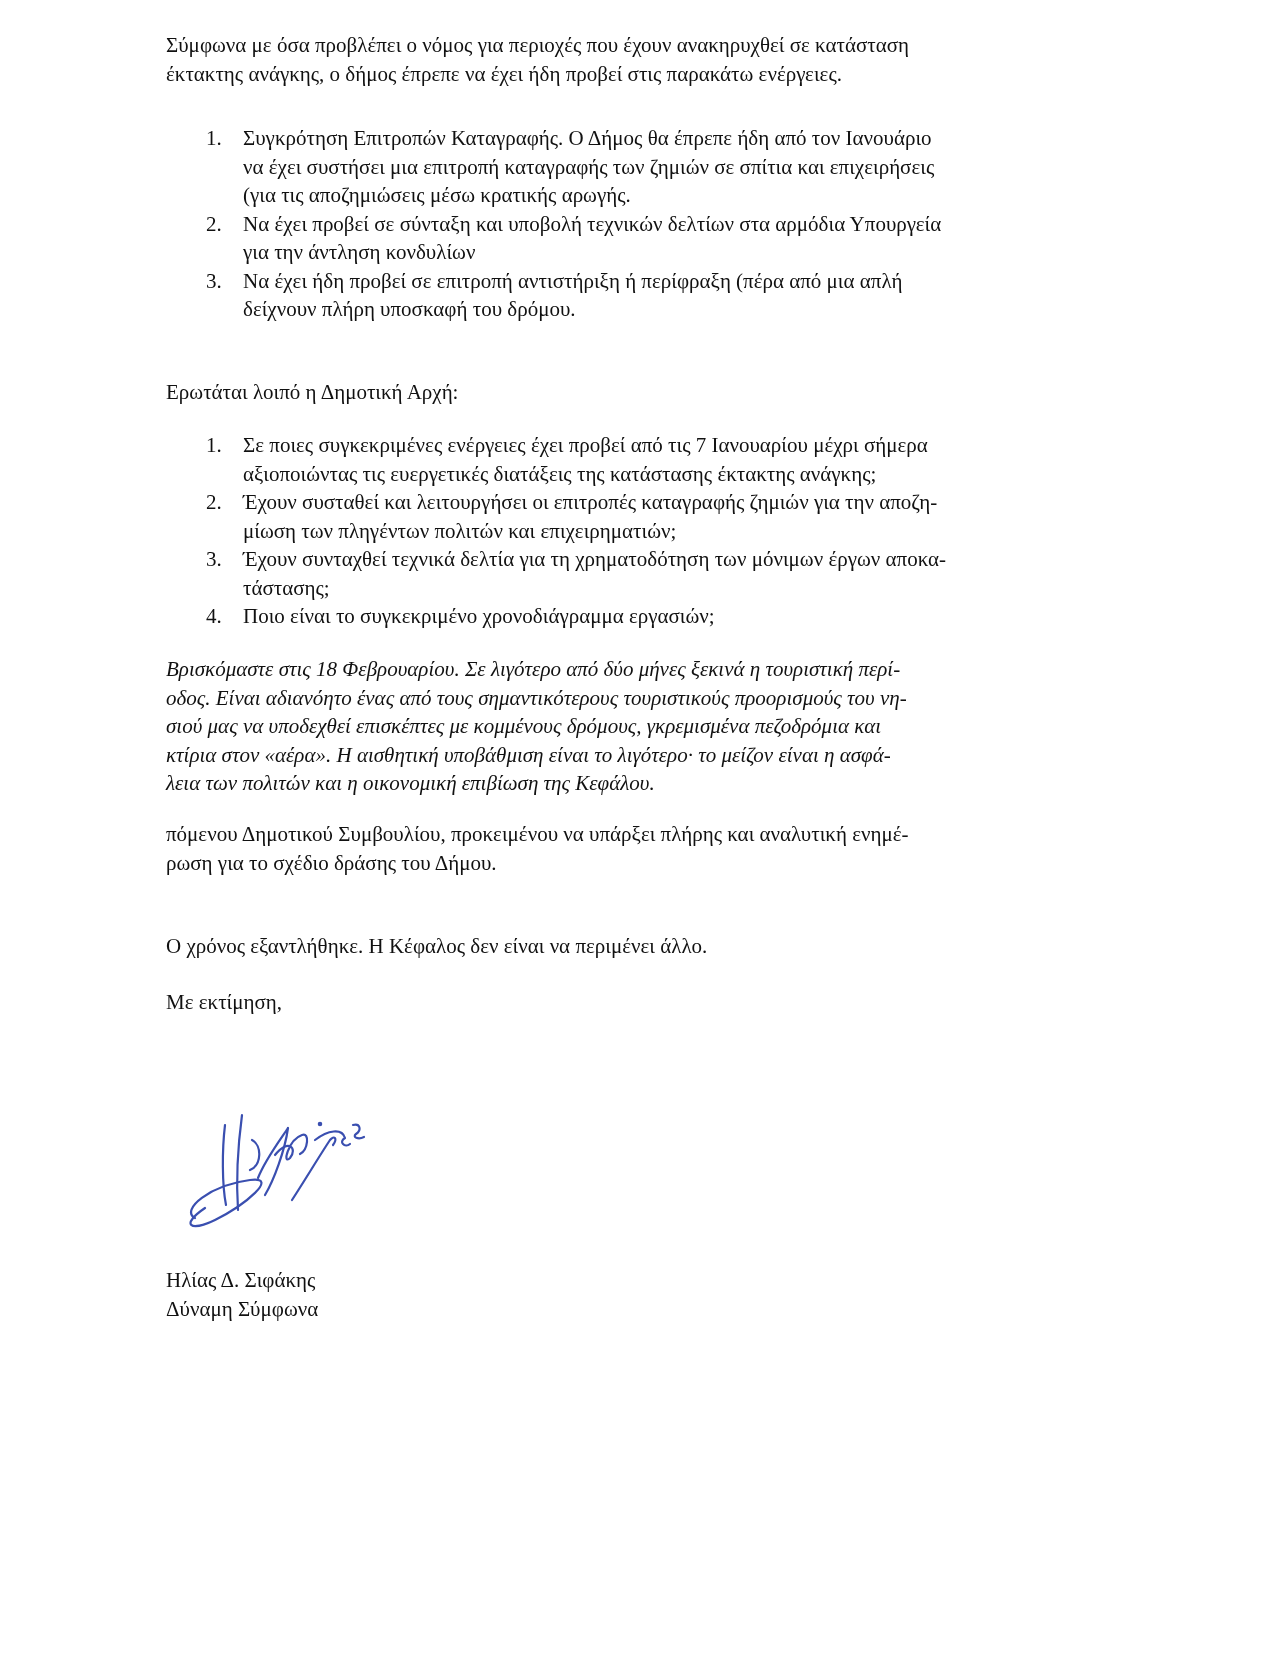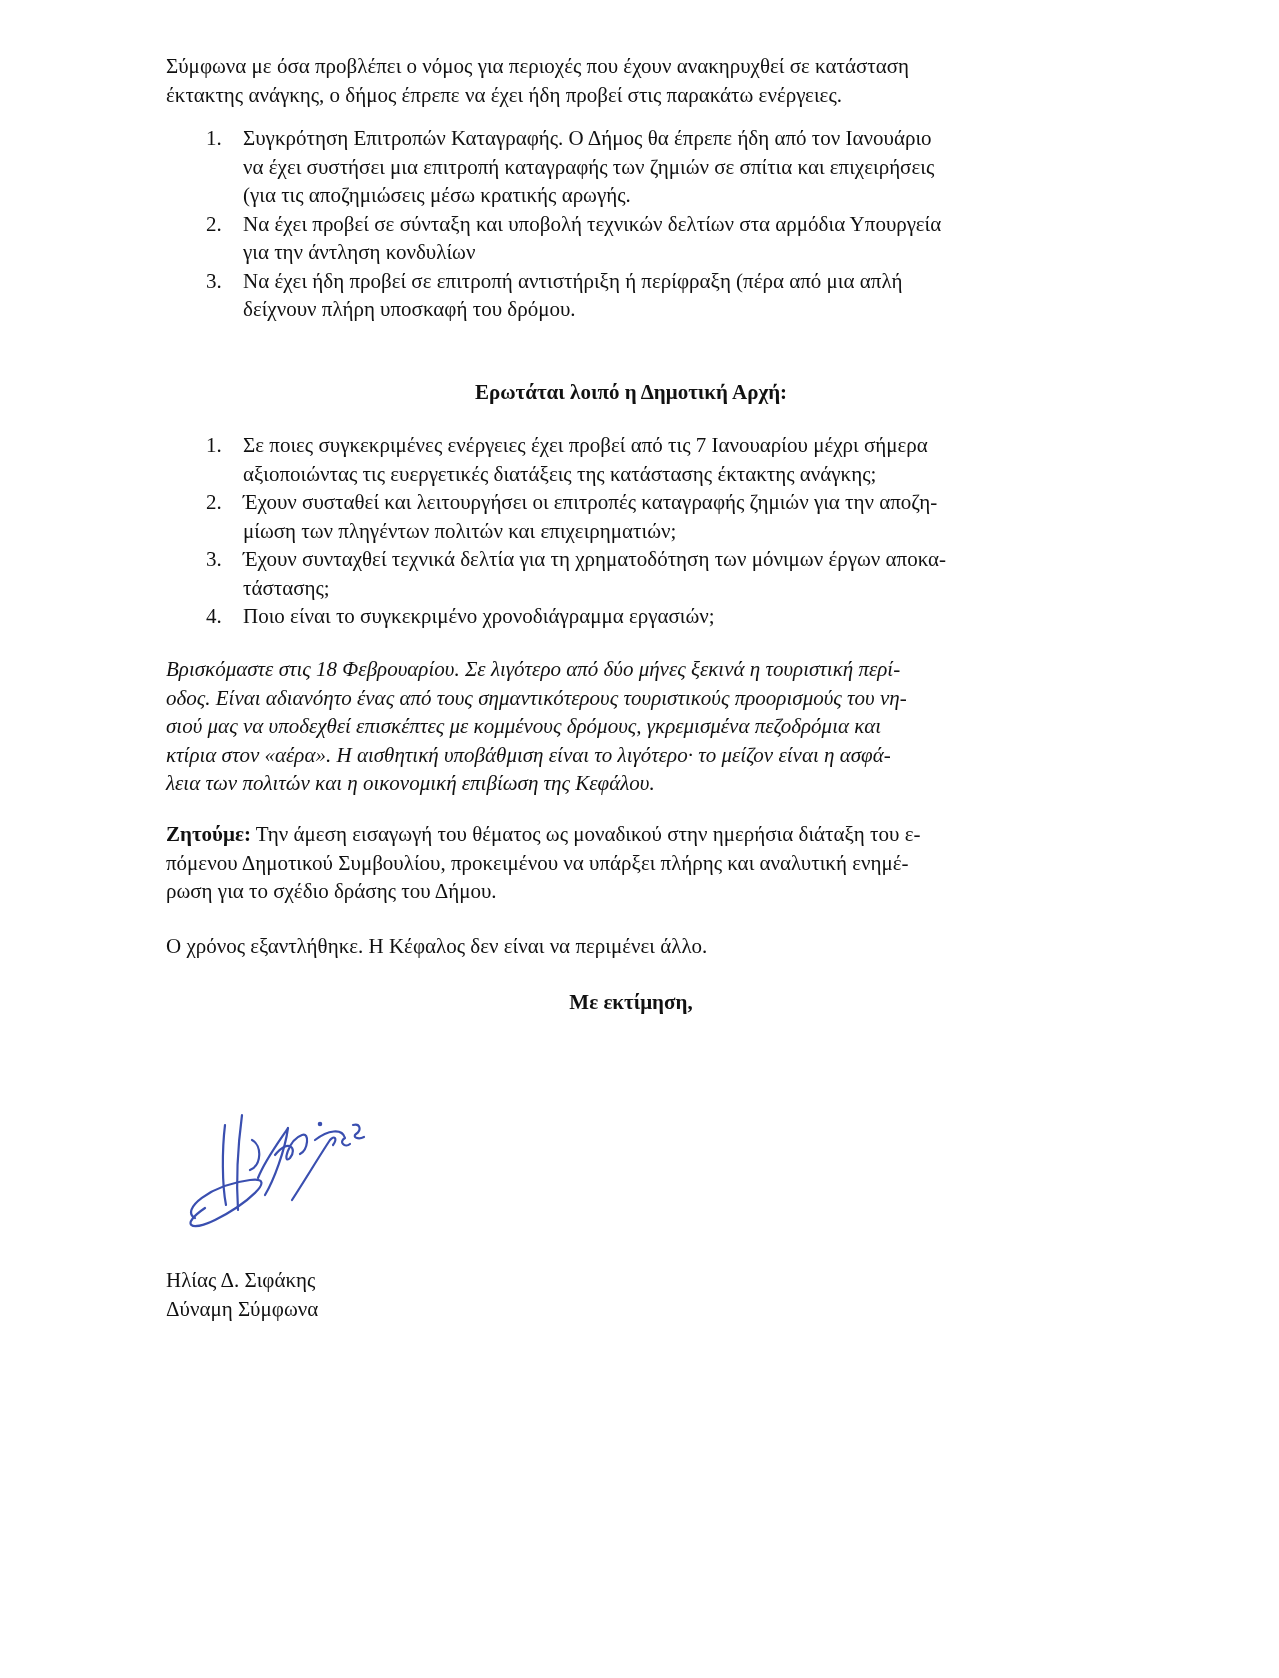--- a/index.html
+++ b/index.html
@@ -45,37 +45,36 @@
   .list-item {
     position: relative;
     padding-left: 77px;
   }
   .list-num {
     position: absolute;
     left: 40px;
     top: 0;
   }
   .bold {
-    font-weight: bold;
-    text-align: center;
+    font-weight: normal;
   }
   .signature {
     position: absolute;
     left: 170px;
     top: 1110px;
     width: 200px;
     height: 130px;
   }
 </style>
 </head>
 <body>
 
 <div class="page">
 
-  <p class="para" style="top:52px;">
+  <p class="para" style="top:31px;">
     <span class="line">Σύμφωνα με όσα προβλέπει ο νόμος για περιοχές που έχουν ανακηρυχθεί σε κατάσταση</span>
     <span class="line">έκτακτης ανάγκης, ο δήμος έπρεπε να έχει ήδη προβεί στις παρακάτω ενέργειες.</span>
   </p>
 
   <ol class="list" style="top:124px;">
     <li class="list-item">
       <span class="list-num">1.</span>
       <span class="line">Συγκρότηση Επιτροπών Καταγραφής. Ο Δήμος θα έπρεπε ήδη από τον Ιανουάριο</span>
       <span class="line">να έχει συστήσει μια επιτροπή καταγραφής των ζημιών σε σπίτια και επιχειρήσεις</span>
       <span class="line">(για τις αποζημιώσεις μέσω κρατικής αρωγής.</span>
@@ -120,21 +119,20 @@
 
   <p class="para" style="top:655px;font-style:italic;">
     <span class="line">Βρισκόμαστε στις 18 Φεβρουαρίου. Σε λιγότερο από δύο μήνες ξεκινά η τουριστική περί-</span>
     <span class="line">οδος. Είναι αδιανόητο ένας από τους σημαντικότερους τουριστικούς προορισμούς του νη-</span>
     <span class="line">σιού μας να υποδεχθεί επισκέπτες με κομμένους δρόμους, γκρεμισμένα πεζοδρόμια και</span>
     <span class="line">κτίρια στον «αέρα». Η αισθητική υποβάθμιση είναι το λιγότερο· το μείζον είναι η ασφά-</span>
     <span class="line">λεια των πολιτών και η οικονομική επιβίωση της Κεφάλου.</span>
   </p>
 
   <p class="para" style="top:820px;">
-    <span class="line"><span class="bold">Ζητούμε:</span><span> Την άμεση εισαγωγή του θέματος ως μοναδικού στην ημερήσια διάταξη του ε-</span></span>
     <span class="line">πόμενου Δημοτικού Συμβουλίου, προκειμένου να υπάρξει πλήρης και αναλυτική ενημέ-</span>
     <span class="line">ρωση για το σχέδιο δράσης του Δήμου.</span>
   </p>
 
   <p class="para" style="top:932px;">
     <span class="line">Ο χρόνος εξαντλήθηκε. Η Κέφαλος δεν είναι να περιμένει άλλο.</span>
   </p>
 
   <p class="para bold" style="top:988px;">
     <span class="line">Με εκτίμηση,</span>

